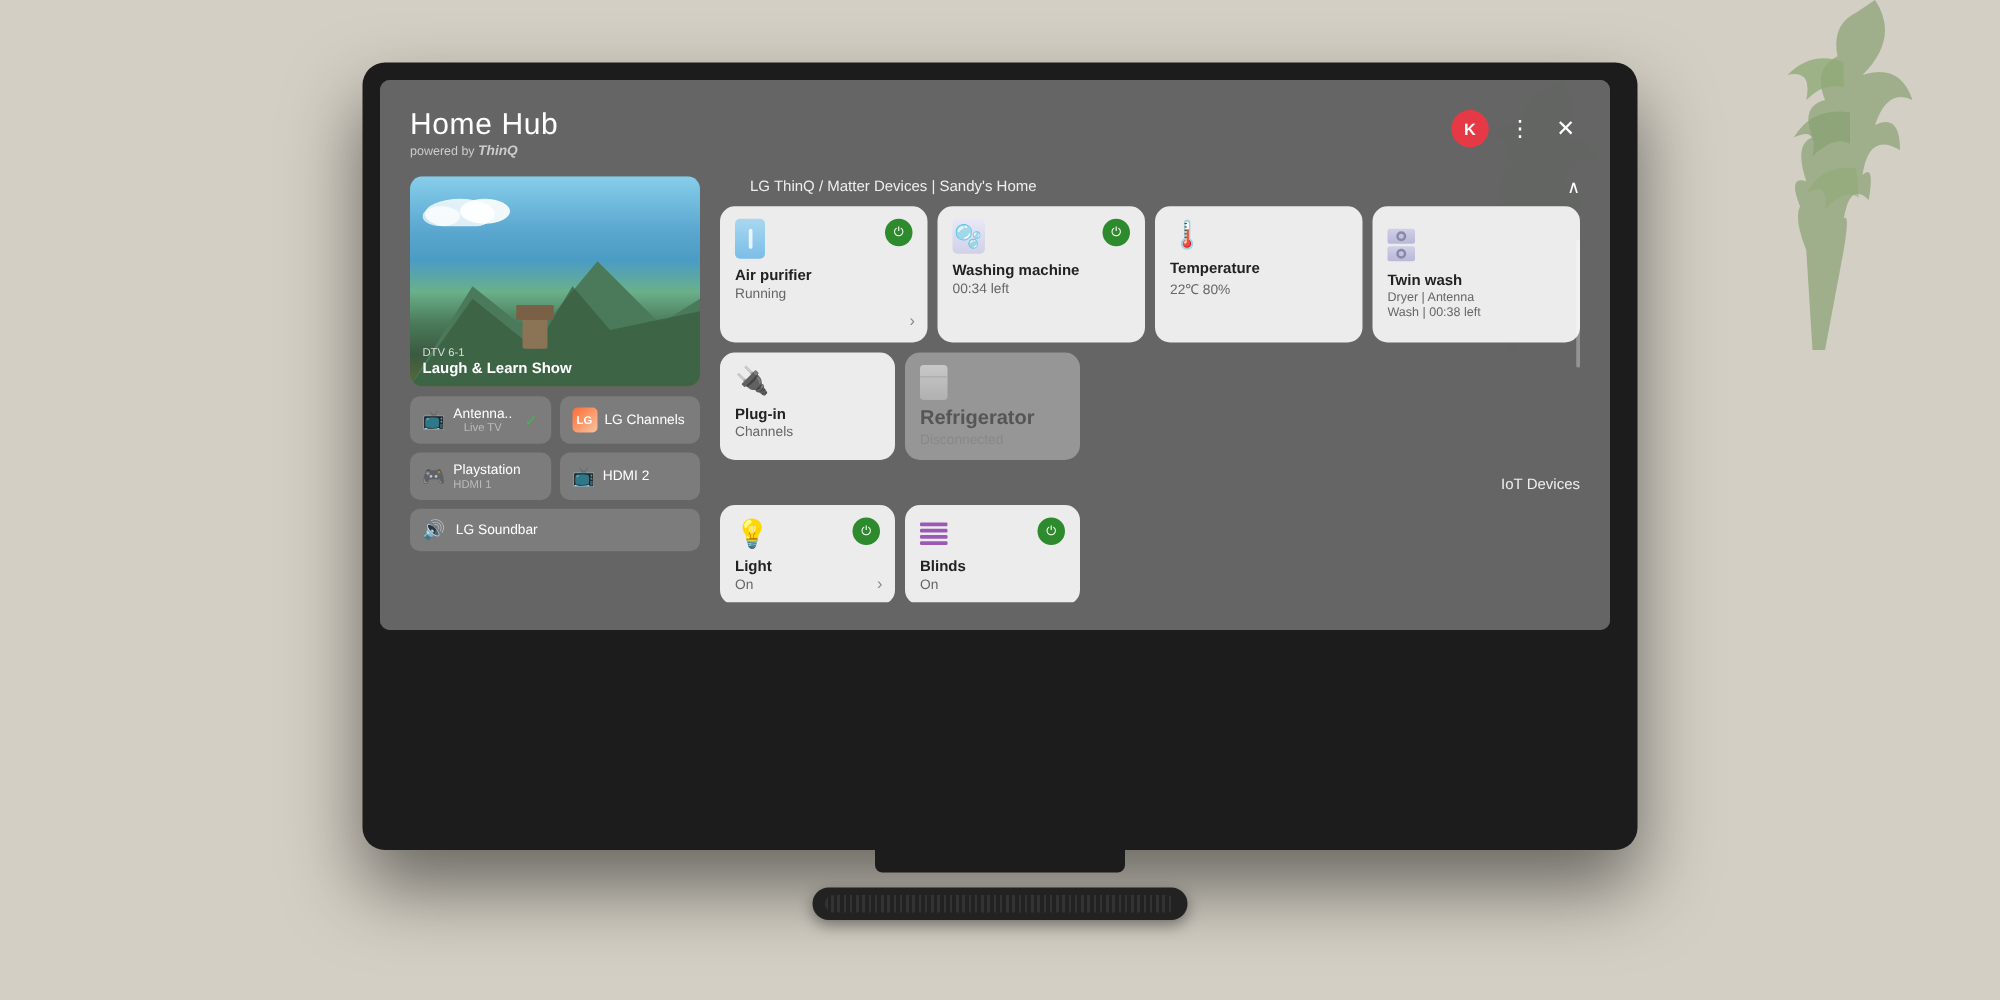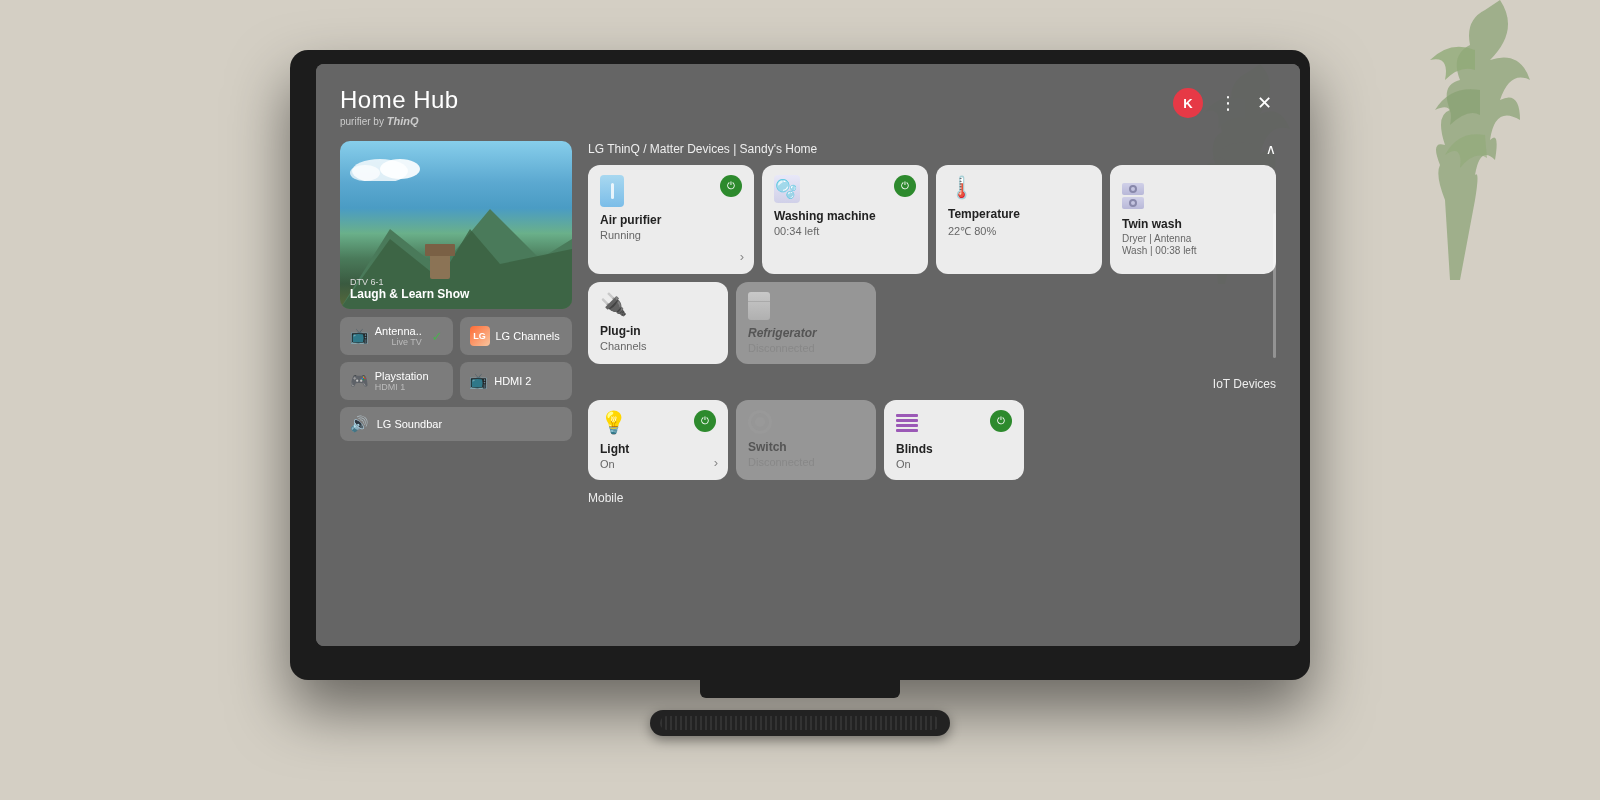--- a/index.html
+++ b/index.html
@@ -22,35 +22,35 @@
 
   <svg style="position:absolute;top:0;right:60px;width:220px;height:280px;opacity:0.55" viewBox="0 0 220 280">
     <path d="M180,0 Q200,30 170,60 Q200,50 210,80 Q190,70 180,100 Q200,90 200,120 Q175,105 170,140 Q180,130 175,160 Q160,145 155,175 Q160,170 155,200 L140,280 L130,280 L125,200 Q115,175 120,165 Q110,140 125,145 Q115,115 130,110 Q120,85 140,80 Q130,55 150,45 Q145,20 165,10 Z" fill="#4a7c2f" opacity="0.7"></path>
     <path d="M155,50 Q130,40 110,60 Q130,55 125,80 Q140,65 155,70Z" fill="#5a8c3a" opacity="0.8"></path>
     <path d="M160,90 Q130,85 115,110 Q135,100 130,125 Q148,108 160,115Z" fill="#4a7c2f" opacity="0.7"></path>
     <path d="M165,135 Q138,130 125,155 Q143,143 140,168 Q155,150 167,158Z" fill="#5a8c3a" opacity="0.6"></path>
   </svg>
 
   <div style="position:absolute;top:50px;left:290px;width:1020px;height:630px;background:#1c1c1c;border-radius:18px;box-shadow:0 30px 60px rgba(0,0,0,0.5);">
 
-    <div style="position:absolute;top:14px;left:26px;width:984px;height:582px;border-radius:8px;background:#737373;overflow:hidden;">
+    <div style="position:absolute;top:14px;left:14px;width:984px;height:440px;border-radius:8px;background:#737373;overflow:hidden;">
 
       <svg style="position:absolute;top:0;right:0;width:200px;height:220px;z-index:1;pointer-events:none;opacity:0.6" viewBox="0 0 200 220">
         <path d="M160,0 Q180,20 160,50 Q180,40 190,65 Q168,58 160,90 Q178,78 175,105 Q155,92 150,120 Q165,112 158,140 Q145,128 140,155 L125,220 L118,220 L112,155 Q100,130 108,120 Q100,95 115,100 Q108,75 122,68 Q115,45 132,38 Q128,18 148,8 Z" fill="#3d6b22"></path>
         <path d="M145,35 Q120,28 105,48 Q122,42 118,65 Q133,50 145,55Z" fill="#4a7c2f"></path>
         <path d="M152,80 Q126,74 112,96 Q130,88 126,110 Q142,94 152,100Z" fill="#3d6b22"></path>
       </svg>
 
       <div style="position:absolute;inset:0;padding:22px 24px;display:flex;flex-direction:column;background:rgba(100,100,100,0.95);z-index:2;">
 
         <div style="display:flex;align-items:flex-start;justify-content:space-between;margin-bottom:14px;">
           <div>
             <h1 style="font-size:24px;font-weight:300;color:#fff;letter-spacing:0.5px;">Home Hub</h1>
             <div style="font-size:10px;color:#ccc;margin-top:1px;">
-              <span>purifier by</span>
+              <span>powered by</span>
               <span style="font-style:italic;font-weight:bold;font-size:11px;">ThinQ</span>
             </div>
           </div>
           <div style="display:flex;align-items:center;gap:12px;margin-top:2px;">
             <div style="width:30px;height:30px;border-radius:50%;background:#e63946;display:flex;align-items:center;justify-content:center;color:white;font-size:13px;font-weight:bold;">
               <span>K</span>
             </div>
             <button style="background:none;border:none;color:#fff;font-size:18px;cursor:pointer;padding:2px 4px;">⋮</button>
             <button style="background:none;border:none;color:#fff;font-size:18px;cursor:pointer;padding:2px 4px;">✕</button>
           </div>
@@ -79,21 +79,21 @@
                 <div style="font-size:9px;color:#ddd;">DTV 6-1</div>
                 <div style="font-size:12px;font-weight:bold;color:#fff;">Laugh &amp; Learn Show</div>
               </div>
             </div>
 
             <div style="display:flex;flex-direction:column;gap:7px;">
 
               <div style="display:flex;gap:7px;">
                 <button style="flex:1;background:rgba(255,255,255,0.15);border:none;border-radius:8px;padding:8px 10px;color:#fff;cursor:pointer;display:flex;align-items:center;gap:6px;">
                   <span style="font-size:15px;">📺</span>
-                  <span style="display:flex;flex-direction:column;text-align:right;">
+                  <span style="display:flex;flex-direction:column;text-align:center;">
                     <span style="font-size:11px;font-weight:500;">Antenna..</span>
                     <span style="font-size:9px;color:#bbb;">Live TV</span>
                   </span>
                   <span style="margin-left:auto;color:#4caf50;font-size:13px;">✓</span>
                 </button>
                 <button style="flex:1;background:rgba(255,255,255,0.15);border:none;border-radius:8px;padding:8px 10px;color:#fff;cursor:pointer;display:flex;align-items:center;gap:6px;">
                   <span style="width:20px;height:20px;background:linear-gradient(135deg,#ff6b35,#f7c59f);border-radius:4px;display:flex;align-items:center;justify-content:center;font-size:9px;font-weight:bold;color:#fff;">LG</span>
                   <span style="font-size:11px;font-weight:500;">LG Channels</span>
                 </button>
               </div>
@@ -118,21 +118,21 @@
               </button>
             </div>
 
           </div>
 
           <div style="flex:1;display:flex;flex-direction:column;gap:0;overflow:hidden;position:relative;">
 
             <div style="position:absolute;right:0;top:15%;width:3px;height:30%;background:rgba(255,255,255,0.3);border-radius:2px;z-index:10;"></div>
 
             <div>
-              <div style="display:flex;align-items:center;justify-content:space-between;margin-bottom:8px;">
+              <div style="display:flex;align-items:center;justify-content:space-between;margin-bottom:8px;margin-left:24px;">
                 <span style="font-size:12px;color:#eee;font-weight:400;">LG ThinQ / Matter Devices | Sandy's Home</span>
                 <button style="background:none;border:none;color:#fff;font-size:14px;cursor:pointer;">∧</button>
               </div>
 
               <div style="display:flex;gap:8px;margin-bottom:8px;">
 
                 <div style="background:rgba(255,255,255,0.88);border-radius:12px;padding:10px 12px;flex:1;position:relative;min-width:120px;">
                   <div style="display:flex;justify-content:space-between;align-items:flex-start;margin-bottom:6px;">
                     <div style="width:24px;height:32px;background:linear-gradient(180deg,#a8d8f0,#7bbde8);border-radius:4px;display:flex;align-items:center;justify-content:center;">
                       <div style="width:3px;height:16px;background:rgba(255,255,255,0.8);border-radius:2px;"></div>
@@ -189,21 +189,21 @@
                   <div style="font-size:11px;color:#666;margin-top:2px;">Channels</div>
                 </div>
 
                 <div style="background:rgba(200,200,200,0.5);border-radius:12px;padding:10px 12px;flex:1;position:relative;max-width:140px;">
                   <div style="display:flex;justify-content:space-between;align-items:flex-start;margin-bottom:6px;">
                     <div style="width:22px;height:28px;background:linear-gradient(180deg,#c8c8c8,#b0b0b0);border-radius:3px;display:flex;flex-direction:column;">
                       <div style="flex:1;border-bottom:1px solid #aaa;"></div>
                       <div style="flex:2;"></div>
                     </div>
                   </div>
-                  <div style="font-size:12px;font-weight:600;color:#555;font-style:italic;">Refrigerator</div>
+                  <div style="font-size:16px;font-weight:600;color:#555;">Refrigerator</div>
                   <div style="font-size:11px;color:#888;margin-top:2px;">Disconnected</div>
                 </div>
 
                 <div style="flex:2;"></div>
 
               </div>
 
             </div>
 
             <div>
@@ -216,29 +216,20 @@
                 <div style="background:rgba(255,255,255,0.88);border-radius:12px;padding:10px 12px;flex:1;position:relative;min-width:120px;max-width:140px;">
                   <div style="display:flex;justify-content:space-between;align-items:flex-start;margin-bottom:6px;">
                     <div style="font-size:22px;">💡</div>
                     <div style="width:22px;height:22px;border-radius:50%;background:#2d8a2d;display:flex;align-items:center;justify-content:center;color:white;font-size:10px;">⏻</div>
                   </div>
                   <div style="font-size:12px;font-weight:600;color:#222;">Light</div>
                   <div style="font-size:11px;color:#666;margin-top:2px;">On</div>
                   <div style="position:absolute;right:10px;bottom:10px;color:#888;font-size:13px;">›</div>
                 </div>
 
-                <div style="background:rgba(200,200,200,0.5);border-radius:12px;padding:10px 12px;flex:1;position:relative;min-width:120px;max-width:140px;">
-                  <div style="display:flex;justify-content:space-between;align-items:flex-start;margin-bottom:6px;">
-                    <div style="width:24px;height:24px;border-radius:50%;border:3px solid #999;display:flex;align-items:center;justify-content:center;">
-                      <div style="width:10px;height:10px;border-radius:50%;background:#999;"></div>
-                    </div>
-                  </div>
-                  <div style="font-size:12px;font-weight:600;color:#555;">Switch</div>
-                  <div style="font-size:11px;color:#888;margin-top:2px;">Disconnected</div>
-                </div>
 
                 <div style="background:rgba(255,255,255,0.88);border-radius:12px;padding:10px 12px;flex:1;position:relative;min-width:120px;max-width:140px;">
                   <div style="display:flex;justify-content:space-between;align-items:flex-start;margin-bottom:6px;">
                     <div style="width:24px;height:26px;display:flex;flex-direction:column;gap:2px;justify-content:center;">
                       <div style="width:22px;height:3px;background:#9b59b6;border-radius:1px;"></div>
                       <div style="width:22px;height:3px;background:#9b59b6;border-radius:1px;"></div>
                       <div style="width:22px;height:3px;background:#9b59b6;border-radius:1px;"></div>
                       <div style="width:22px;height:3px;background:#9b59b6;border-radius:1px;"></div>
                     </div>
                     <div style="width:22px;height:22px;border-radius:50%;background:#2d8a2d;display:flex;align-items:center;justify-content:center;color:white;font-size:10px;">⏻</div>

